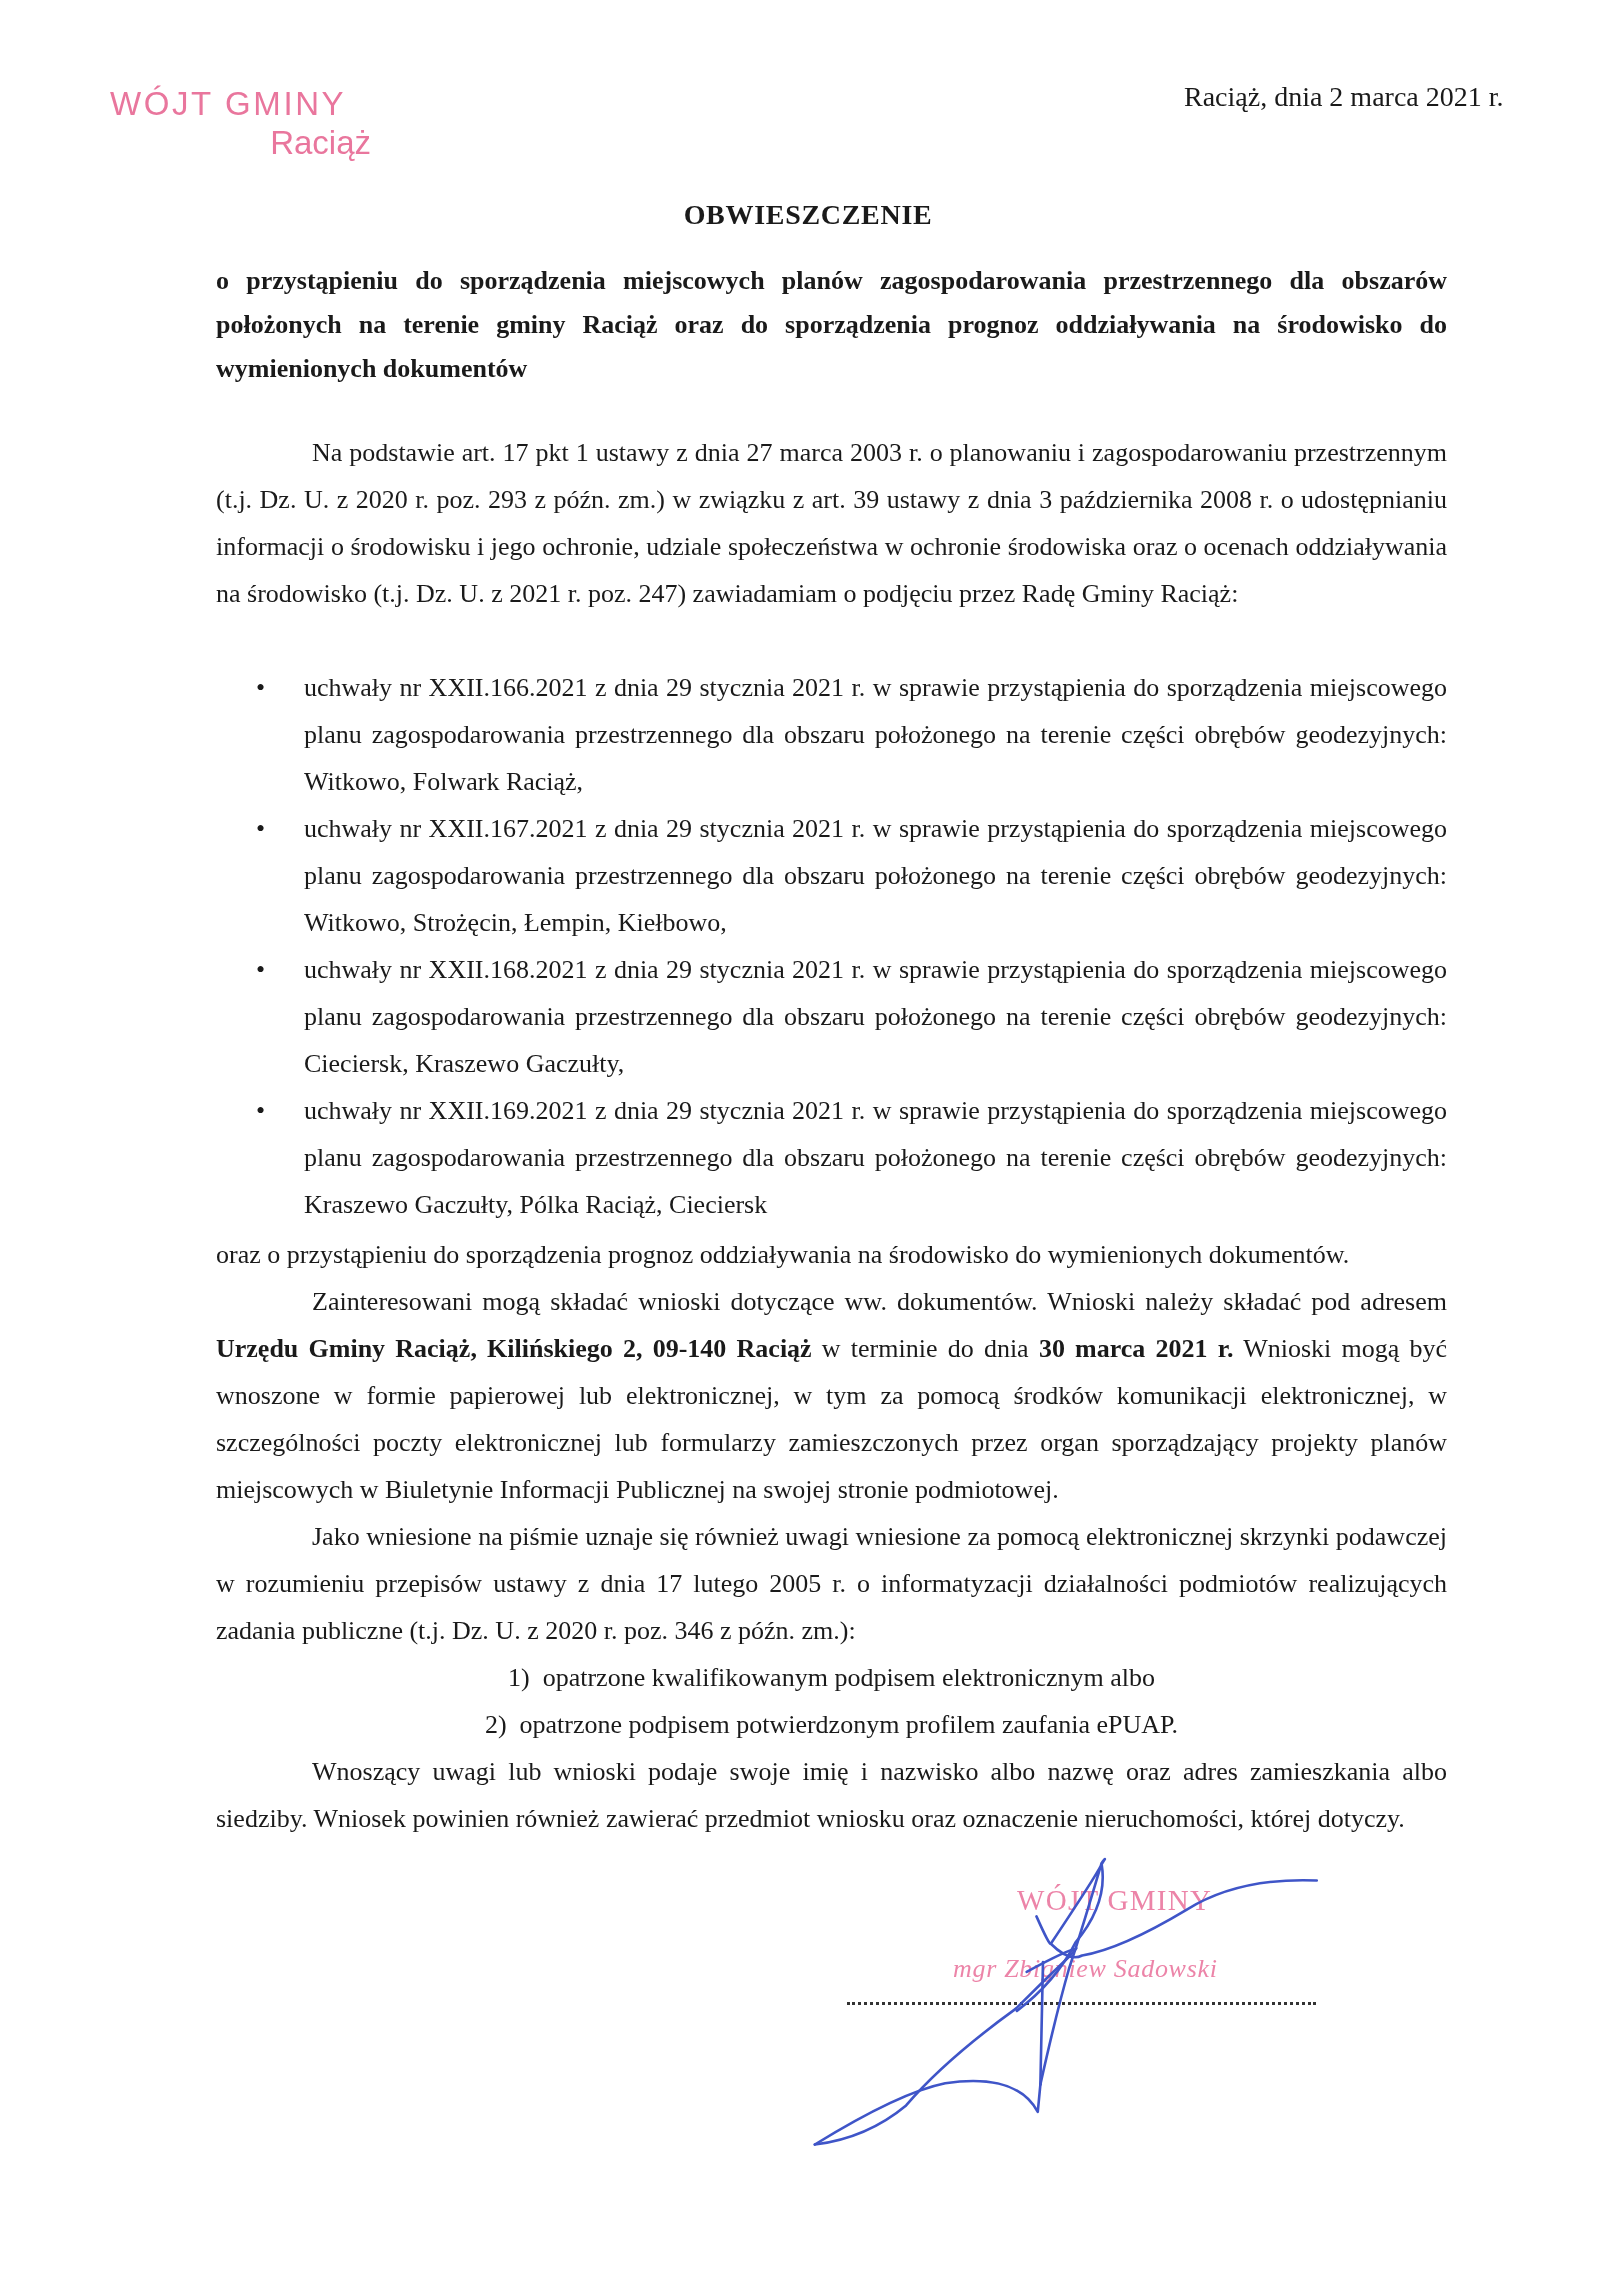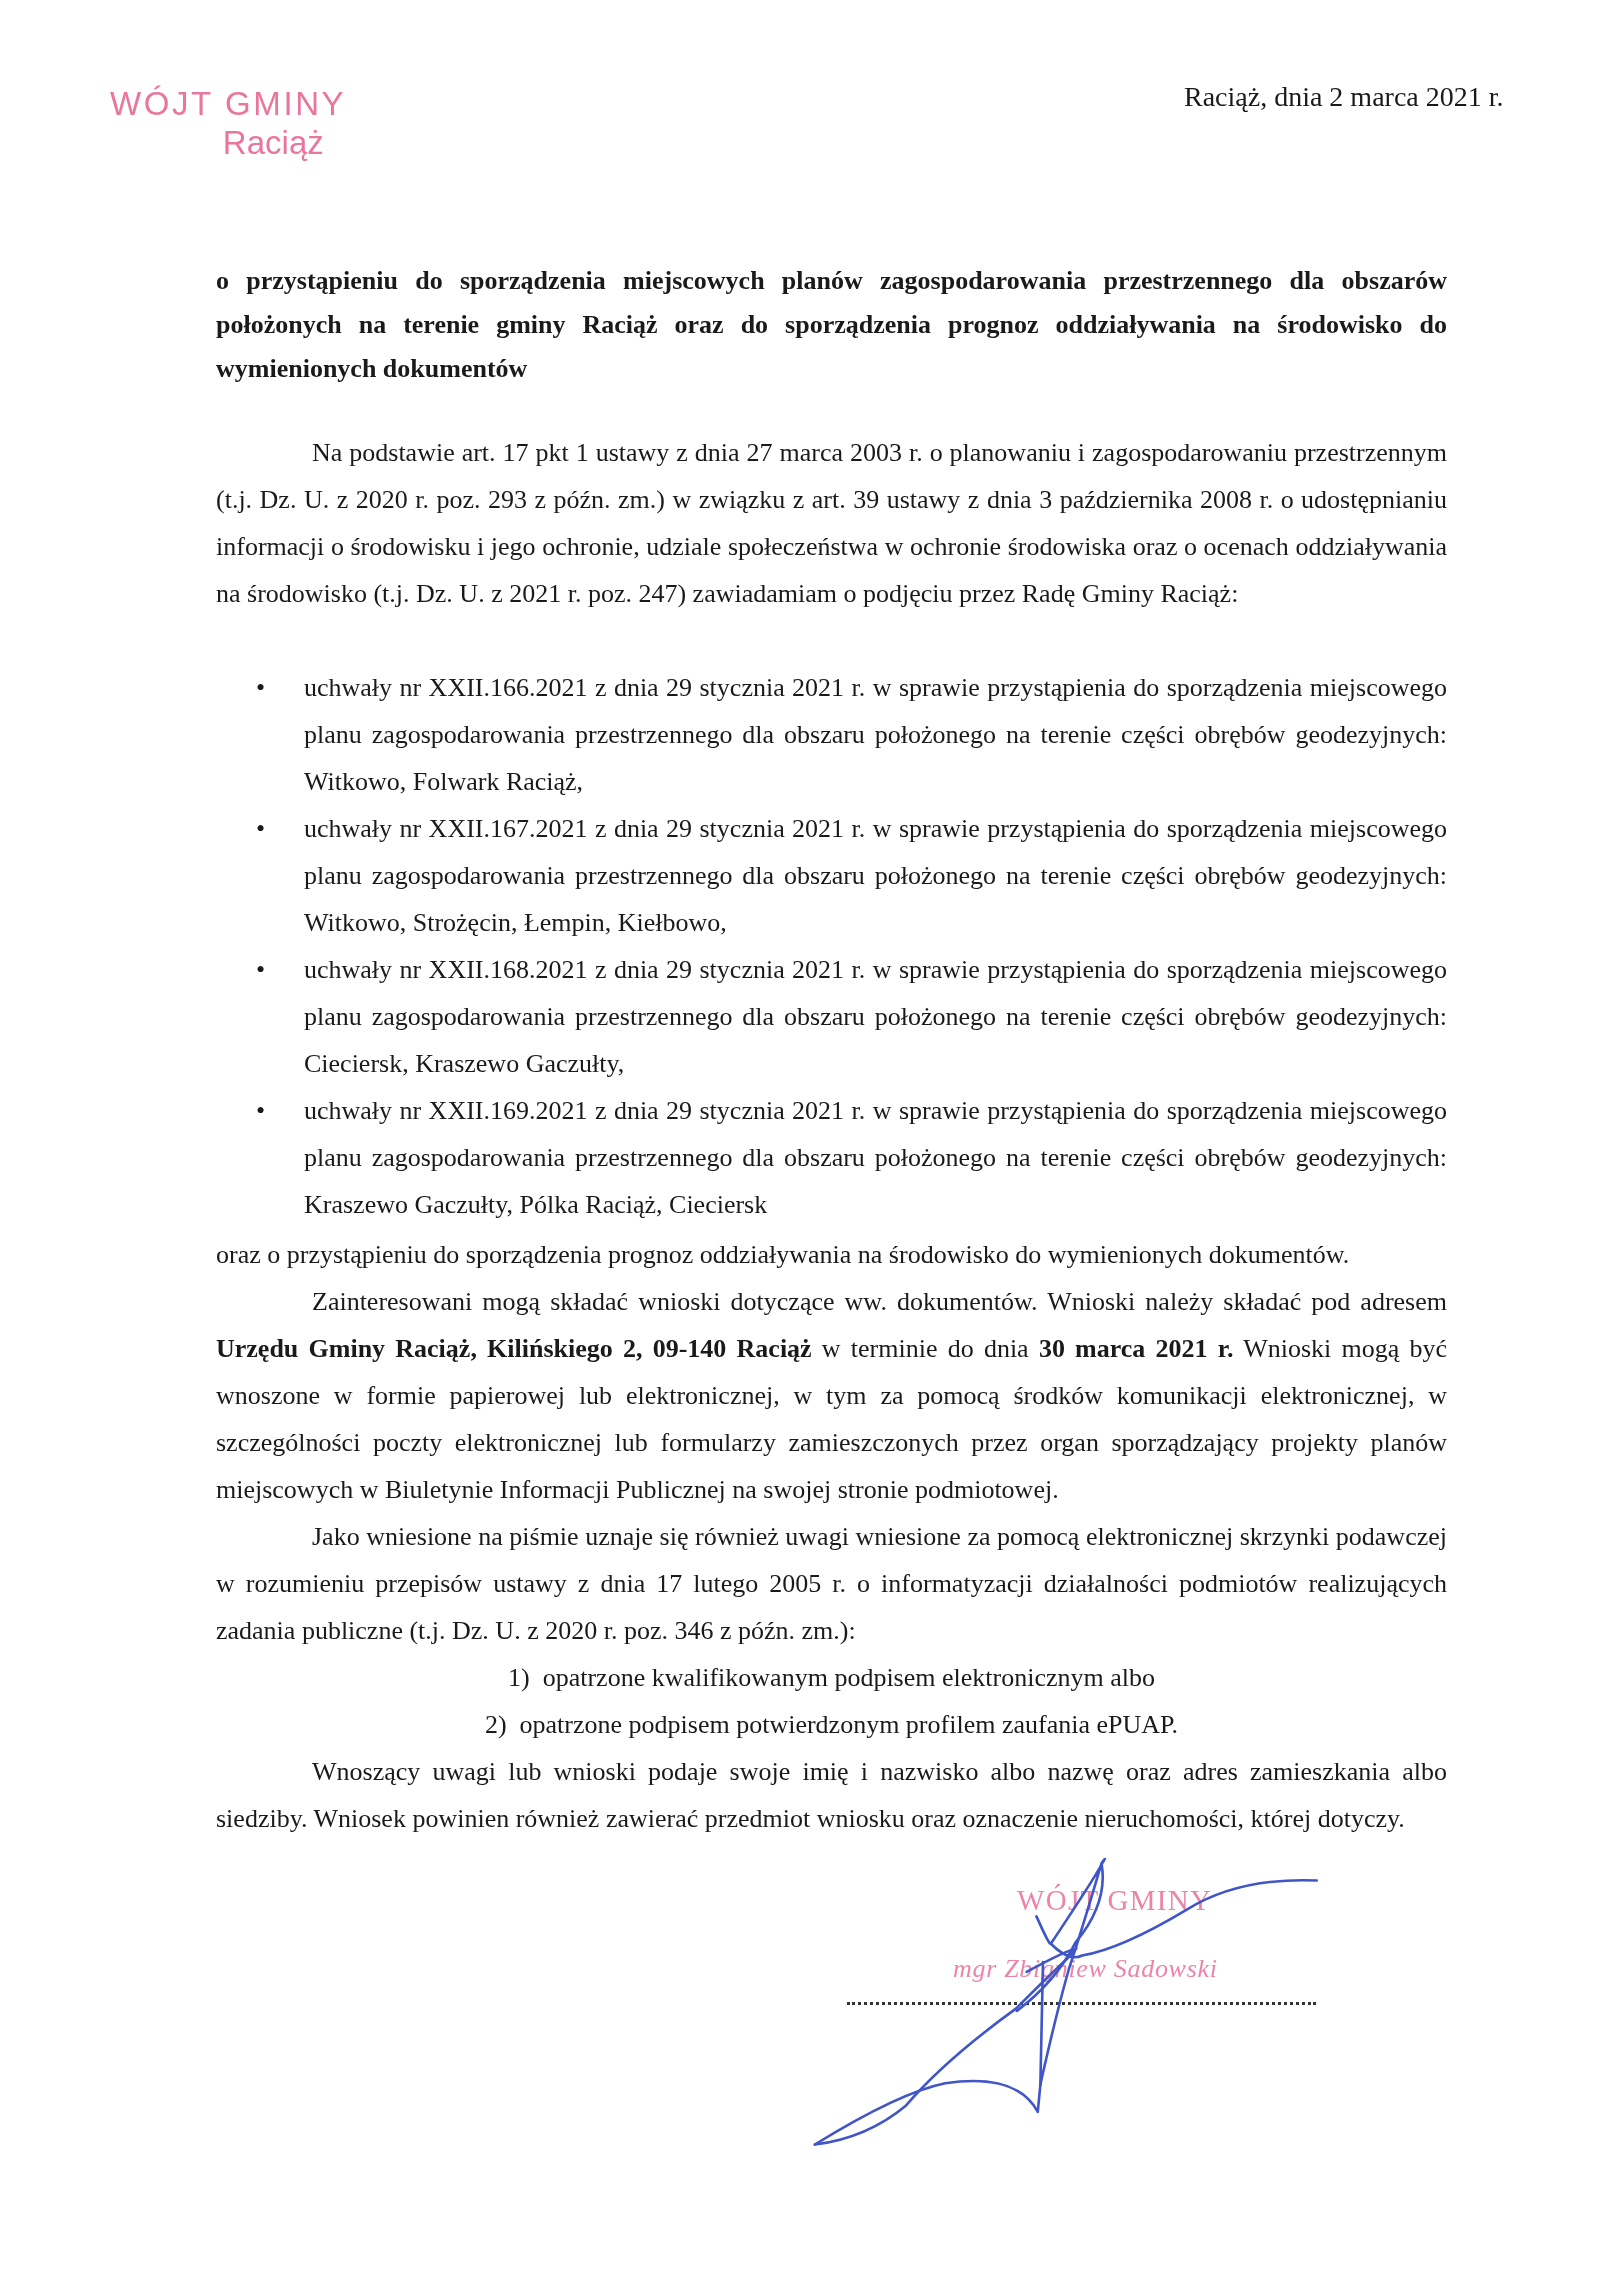--- a/index.html
+++ b/index.html
@@ -10,21 +10,21 @@
   }
   .page { position: absolute; left: 0; top: 0; width: 1616px; height: 2284px; border-radius: 23px; }
 
   
   .stamp-header {
     position: absolute; left: 110px; top: 85px; width: 261px;
     font-family: "Liberation Sans", "DejaVu Sans", sans-serif;
     color: #e9769d; text-align: center;
   }
   .stamp-header .l1 { font-size: 33px; letter-spacing: 2.6px; line-height: 38px; text-align: left; }
-  .stamp-header .l2 { font-size: 33px; line-height: 40px; margin-left: 19.6px; text-align: center; padding-left: 46px; }
+  .stamp-header .l2 { font-size: 33px; line-height: 40px; margin-left: 19.6px; text-align: right; padding-left: 46px; }
 
   .date-line {
     position: absolute; left: 1184px; top: 77px;
     font-size: 28px; line-height: 39px;
   }
 
   .title {
     position: absolute; left: 0; width: 1616px; top: 199px; text-align: center;
     font-size: 28px; font-weight: bold; letter-spacing: 0.7px;
   }
@@ -84,20 +84,21 @@
 
 <div class="page">
 
   <div class="stamp-header">
     <div class="l1">WÓJT GMINY</div>
     <div class="l2">Raciąż</div>
   </div>
 
   <div class="date-line">Raciąż, dnia 2 marca 2021 r.</div>
 
+  <div class="title">OBWIESZCZENIE</div>
 
   <div class="subject">o przystąpieniu do sporządzenia miejscowych planów zagospodarowania przestrzennego dla obszarów położonych na terenie gminy Raciąż oraz do sporządzenia prognoz oddziaływania na środowisko do wymienionych dokumentów</div>
 
   <div class="body-text intro">
     <p class="indent">Na podstawie art. 17 pkt 1 ustawy z dnia 27 marca 2003 r. o planowaniu i zagospodarowaniu przestrzennym (t.j. Dz. U. z 2020 r. poz. 293 z późn. zm.) w związku z art. 39 ustawy z dnia 3 października 2008 r. o udostępnianiu informacji o środowisku i jego ochronie, udziale społeczeństwa w ochronie środowiska oraz o ocenach oddziaływania na środowisko (t.j. Dz. U. z 2021 r. poz. 247) zawiadamiam o podjęciu przez Radę Gminy Raciąż:</p>
   </div>
 
   <div class="body-text resolutions-block">
     <ul class="resolutions">
       <li>

